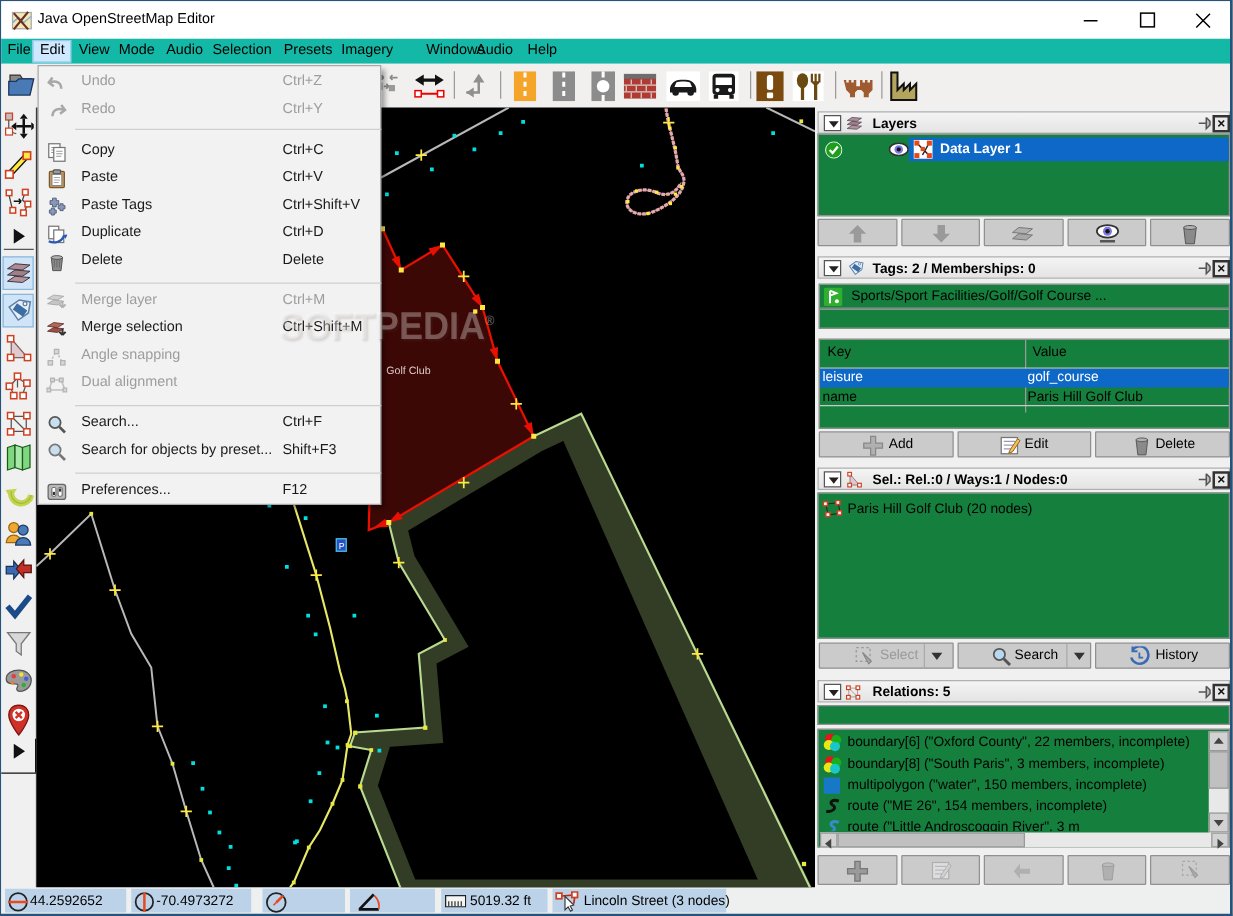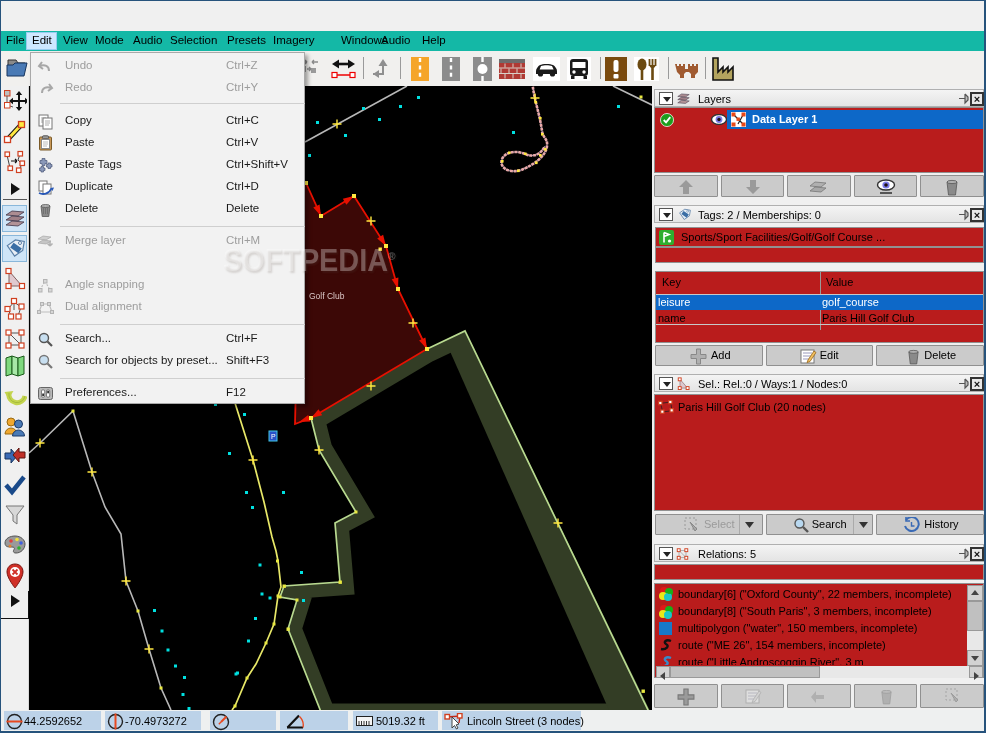--- a/index.html
+++ b/index.html
@@ -19,26 +19,26 @@
 .tsep { position:absolute; top:6px; width:1px; height:22px; background:#9a9a9a; }
 
 #lbar { left:0; top:85px; width:28px; height:624px; background:#f0f0f0; border-right:1px solid #d8d8d8; }
 .lsel { position:absolute; left:1px; width:25px; height:27px; background:#cfe5f7; border:1px solid #89b7da; }
 
 #map { left:28px; top:85px; width:623px; height:624px; background:#000; }
 
 #rcol { left:651px; top:85px; width:333px; height:624px; background:#f0f0f0; }
 .panel { position:absolute; left:2px; width:330px; }
 .phead { position:absolute; left:0; top:0; width:330px; height:18px; background:linear-gradient(#f4f4f4,#e4e4e4); border:1px solid #b0b0b0; }
-.ptitle { position:absolute; left:43px; top:3px; font-size:11px; color:#000; white-space:nowrap; }
+.ptitle { position:absolute; left:43px; top:3px; font-size:11px; color:#000; white-space:nowrap;font-weight:bold; }
 .collapsebtn { position:absolute; left:4px; top:2px; width:14px; height:13px; border:1px solid #555; background:#fff; }
 .collapsebtn:after { content:""; position:absolute; left:3px; top:4px; border-left:4px solid transparent; border-right:4px solid transparent; border-top:5px solid #222; }
 .pin { position:absolute; top:2px; left:303px; width:13px; height:13px; }
 .pclose { position:absolute; top:2px; left:315px; width:14px; height:14px; border:2px solid #333; background:#e8e8e8; font-size:11px; font-weight:bold; text-align:center; line-height:10px; color:#111; }
-.wbox { position:absolute; background:#b91c1c; border:1px solid #919191; }
+.wbox { position:absolute; background:#15803d; border:1px solid #919191; }
 .btnbar { position:absolute; display:flex; gap:3px; }
 .pbtn { border:1px solid #909090; background:#cbcbcb; border-radius:1px; position:relative; }
 
 #statusbar { left:0; top:709px; width:984px; height:22px; background:#eef0f0; font-size:11px; color:#000; }
 .sbox { position:absolute; top:1px; height:19px; background:#bcd2e8; }
 .stxt { position:absolute; top:5px; font-size:11px; white-space:nowrap; }
 
 #editmenu { left:29px; top:51px; width:275px; height:352px; background:#f2f2f2; border:1px solid #a9a9a9; box-shadow:3px 3px 4px rgba(0,0,0,0.35); }
 .mitem { position:absolute; left:1px; width:271px; height:22px; font-size:11.5px; }
 .mlabel { position:absolute; left:33px; top:4px; white-space:nowrap; }
@@ -48,20 +48,33 @@
 .msep { position:absolute; left:29px; width:245px; height:1px; background:#cfcfcf; }
 .micon { position:absolute; left:5px; top:3px; width:17px; height:17px; }
 
 #wmark { left:222px; top:242px; font-size:31px; font-weight:bold; color:rgba(255,255,255,0.30); text-shadow:1.5px 1.5px 2px rgba(90,70,60,0.18); transform:scaleX(0.93); transform-origin:left top; z-index:60; }
 #wmark sup { font-size:11px; }
 text { font-family:"Liberation Sans", sans-serif; }
 </style>
 </head>
 <body>
 <div id="win">
+ <div class="abs" id="titlebar">
+  <svg class="abs" style="left:8px;top:7px" width="18" height="17" viewBox="0 0 18 17">
+    <rect x="1" y="2" width="15" height="13" fill="#f3e9b4" stroke="#aaa" stroke-width="1"></rect>
+    <path d="M1,10 L6,6 L10,10 L16,5" stroke="#8ab0d8" stroke-width="1.3" fill="none"></path>
+    <path d="M2,15.5 L13.5,1.5 M13.5,15.5 L2,2.5" stroke="#6b3020" stroke-width="1.8" fill="none"></path>
+  </svg>
+  <div class="abs" id="title">Java OpenStreetMap Editor</div>
+  <svg class="abs" style="left:845px;top:0px" width="139" height="30" viewBox="0 0 139 30">
+    <line x1="21" y1="15.5" x2="32" y2="15.5" stroke="#000" stroke-width="1.2"></line>
+    <rect x="66.5" y="9.5" width="11" height="11" fill="none" stroke="#000" stroke-width="1.2"></rect>
+    <path d="M111,10 L122,21 M122,10 L111,21" stroke="#000" stroke-width="1.2"></path>
+  </svg>
+ </div>
  <div class="abs" id="menubar">
   <div id="editHL" class="abs"></div>
   <span class="mi" style="left:5px">File</span>
   <span class="mi" style="left:31px">Edit</span>
   <span class="mi" style="left:62px">View</span>
   <span class="mi" style="left:94px">Mode</span>
   <span class="mi" style="left:132px">Audio</span>
   <span class="mi" style="left:169px">Selection</span>
   <span class="mi" style="left:226px">Presets</span>
   <span class="mi" style="left:272px">Imagery</span>
@@ -842,20 +855,31 @@
     <svg class="micon" viewBox="0 0 17 17" opacity="0.6">
           <g stroke="#666" stroke-width="0.6">
             <path d="M1,6 l5,-3 8,1 -5,3 z" fill="#b8b8b8"></path>
             <path d="M1,10 l5,-3 8,1 -5,3 z" fill="#a8a8a8"></path>
           </g>
           <path d="M13,8 v5 m0,0 l-2.5,-2.5 m2.5,2.5 l2.5,-2.5" stroke="#888" stroke-width="1.6" fill="none"></path>
         </svg>
     <span class="mlabel mdis">Merge layer</span>
         <span class="mshort mdis">Ctrl+M</span>
   </div>
+  <div class="mitem" style="top:199px">
+    <svg class="micon" viewBox="0 0 17 17">
+          <g stroke="#5a2020" stroke-width="0.6">
+            <path d="M1,6 l5,-3 8,1 -5,3 z" fill="#b06858"></path>
+            <path d="M1,10 l5,-3 8,1 -5,3 z" fill="#985048"></path>
+          </g>
+          <path d="M13,8 v5 m0,0 l-2.5,-2.5 m2.5,2.5 l2.5,-2.5" stroke="#333" stroke-width="1.6" fill="none"></path>
+        </svg>
+    <span class="mlabel men">Merge selection</span>
+        <span class="mshort men">Ctrl+Shift+M</span>
+  </div>
   <div class="mitem" style="top:221px">
     <svg class="micon" viewBox="0 0 17 17" opacity="0.7">
           <path d="M3,13 L8,4 L13,13" fill="none" stroke="#aaa" stroke-width="1.2" stroke-dasharray="2 1.5"></path>
           <g fill="#ccc" stroke="#999">
             <rect x="1.5" y="11.5" width="3.5" height="3.5"></rect>
             <rect x="6.5" y="2.5" width="3.5" height="3.5"></rect>
             <rect x="11.5" y="11.5" width="3.5" height="3.5"></rect>
           </g>
         </svg>
     <span class="mlabel mdis">Angle snapping</span>

